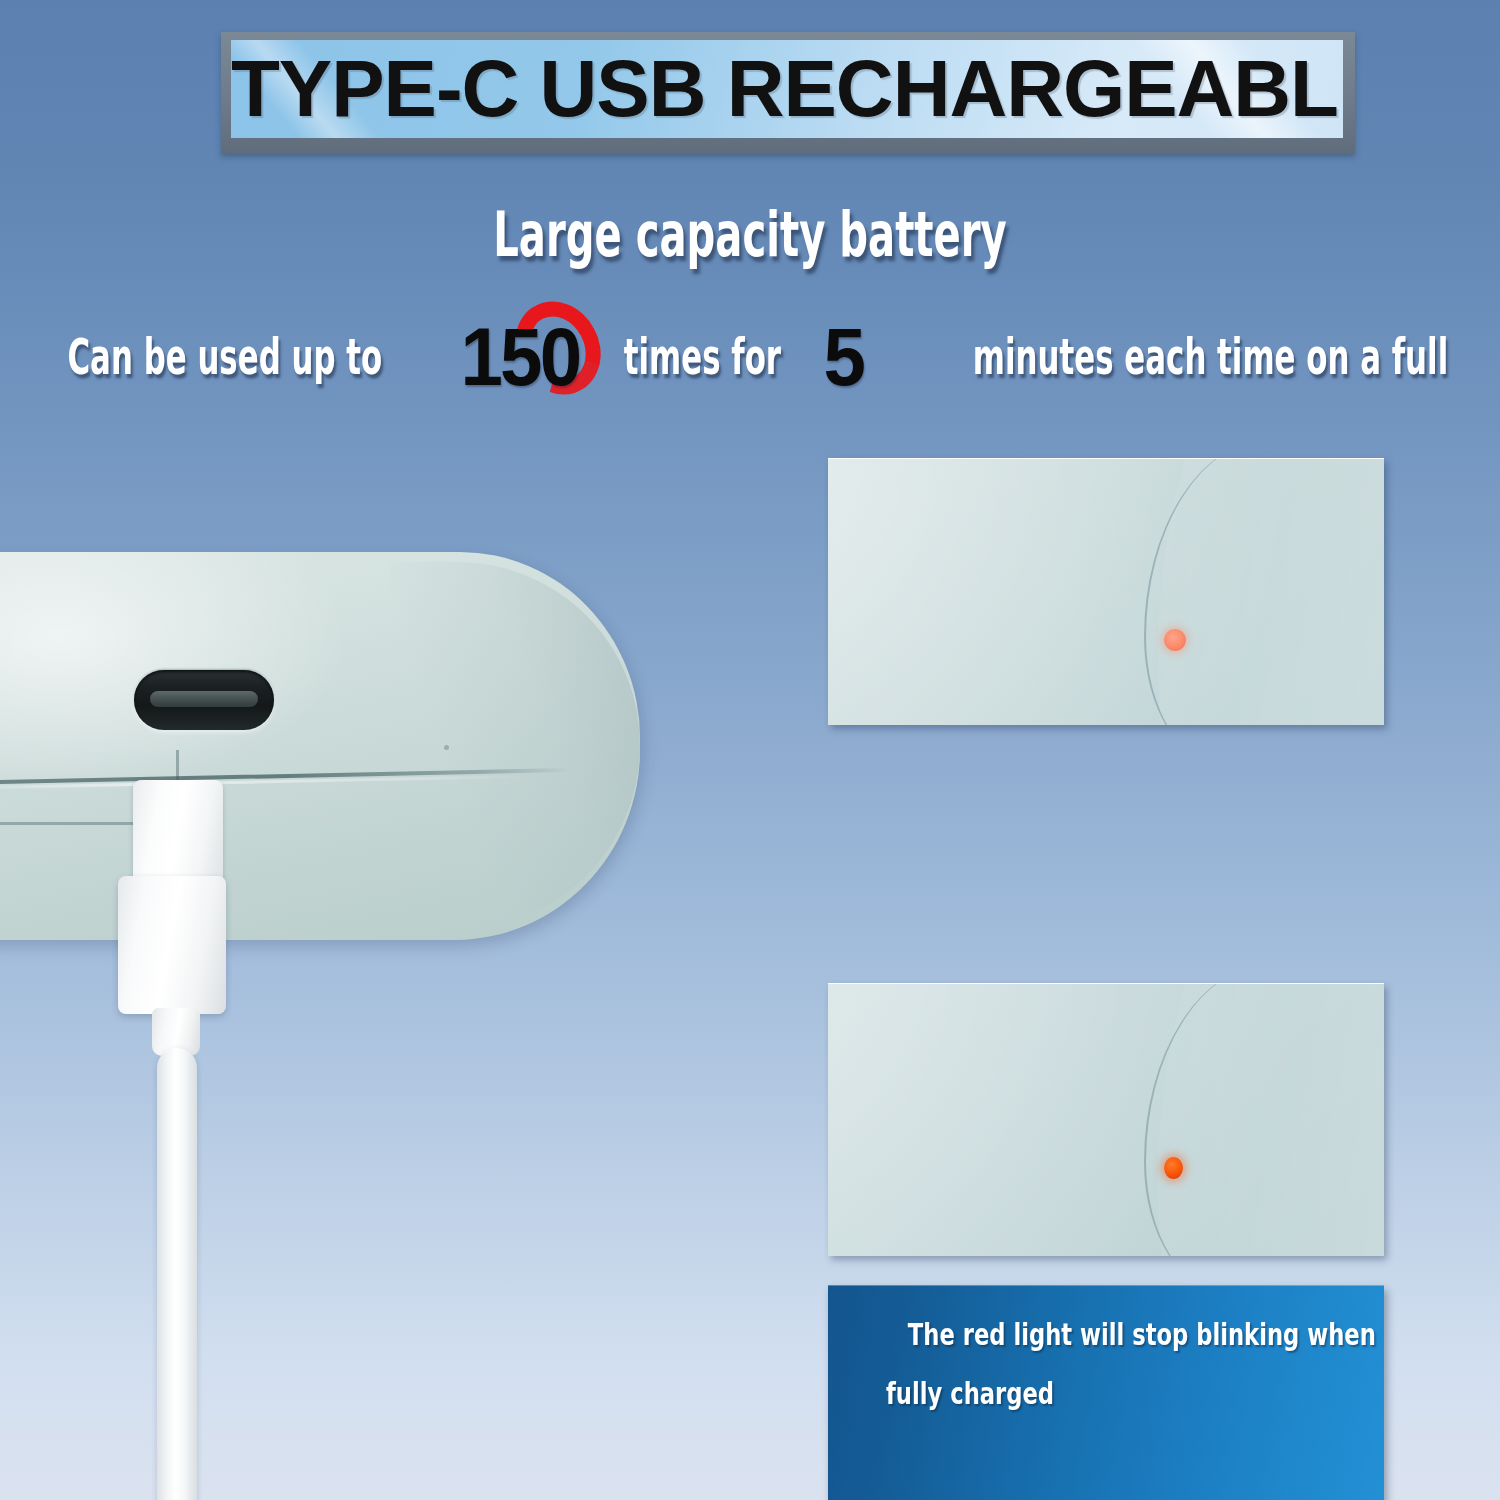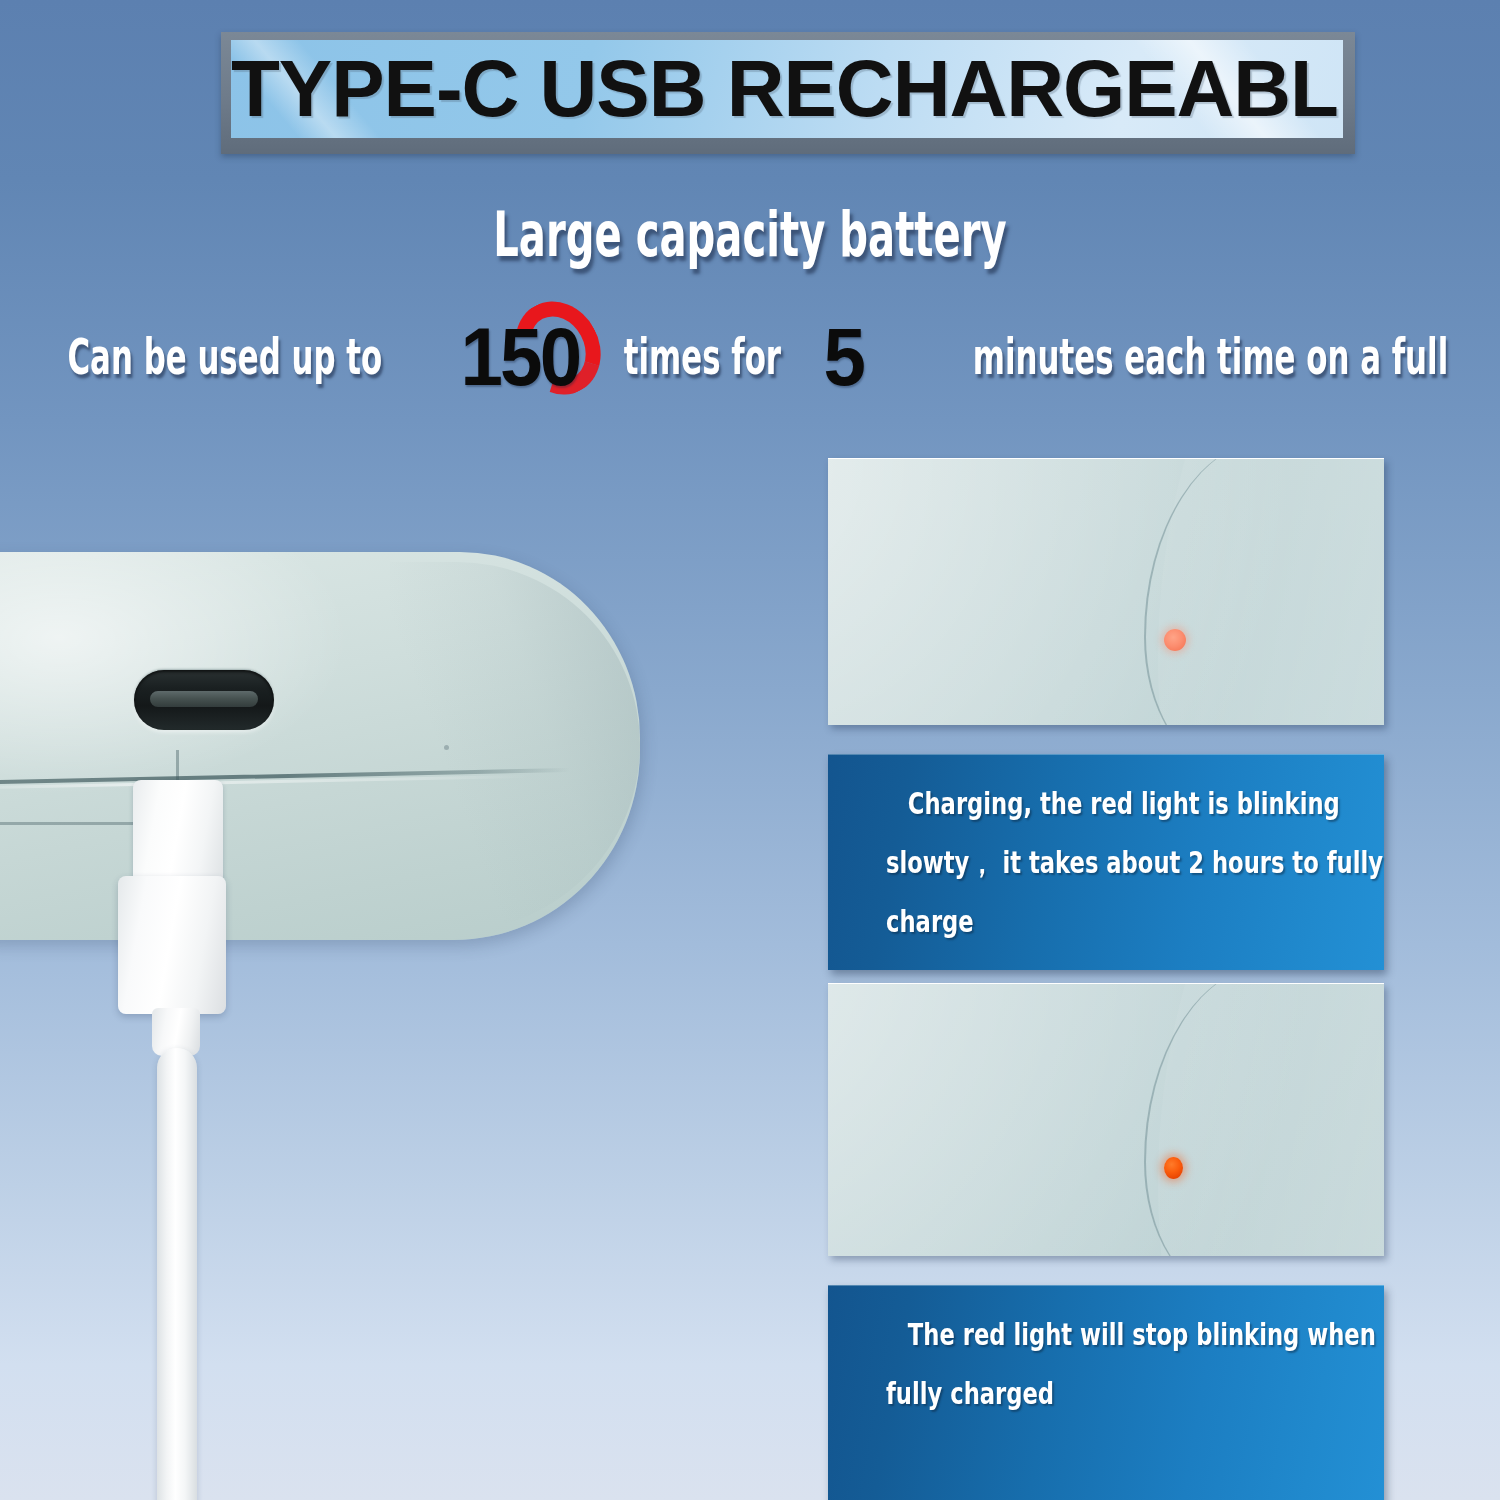--- a/index.html
+++ b/index.html
@@ -427,25 +427,20 @@
   <div class="plug-collar"></div>
   <div class="cable"></div>
 
   <div class="photo-card photo-1">
     <div class="dev-surface"></div>
     <div class="dev-rim"></div>
     <div class="dev-edge"></div>
     <div class="led led-dim"></div>
   </div>
 
-  <div class="caption-card cap-1">
-    <div class="cap-line indent">Charging, the red light is blinking</div>
-    <div class="cap-line">slowty，  it takes about 2 hours to fully</div>
-    <div class="cap-line">charge</div>
-  </div>
 
   <div class="photo-card photo-2">
     <div class="dev-surface alt"></div>
     <div class="dev-rim"></div>
     <div class="dev-edge"></div>
     <div class="led led-bright"></div>
   </div>
 
   <div class="caption-card cap-2">
     <div class="cap-line indent">The red light will stop blinking when</div>

